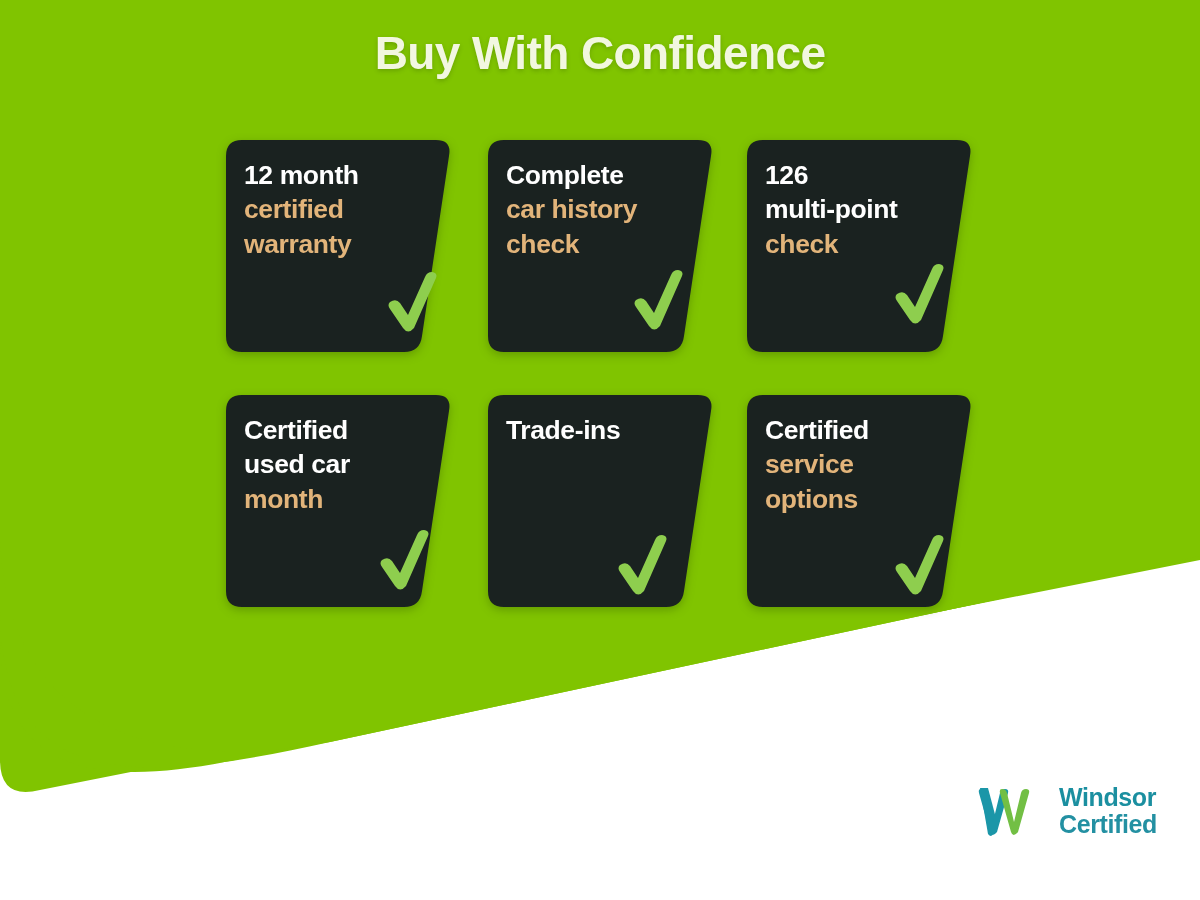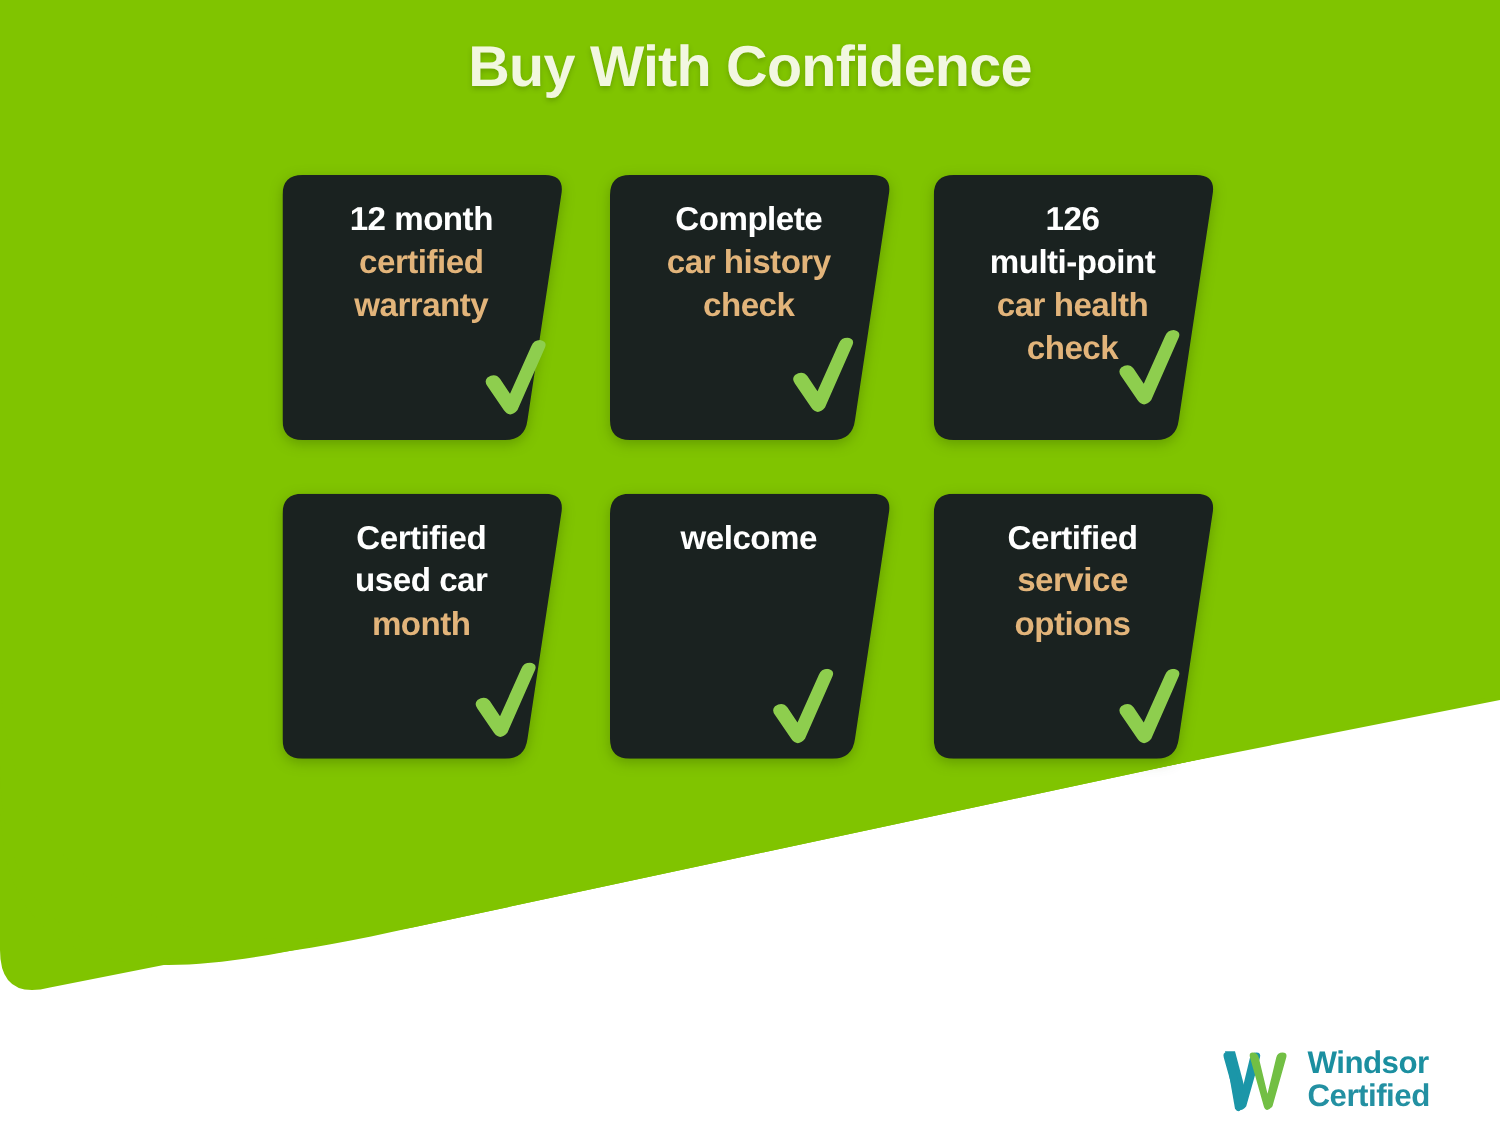--- a/index.html
+++ b/index.html
@@ -74,47 +74,46 @@
   }
   .card-text {
     position: absolute;
     left: 18px;
     top: 18px;
     width: 186px;
     font-size: 26.5px;
     line-height: 1.30;
     font-weight: bold;
     letter-spacing: -0.4px;
-    text-align: center;
   }
   .line-white { color: #ffffff; display: block; }
   .line-tan   { color: #e2b47a; display: block; }
 
   .check-icon {
     position: absolute;
     width: 54px;
     height: 62px;
   }
   .chk-r1c1 { left: 160px; top: 132px; }
   .chk-r1c2 { left: 144px; top: 130px; }
   .chk-r1c3 { left: 146px; top: 124px; }
   .chk-r2c1 { left: 152px; top: 135px; }
   .chk-r2c2 { left: 128px; top: 140px; }
   .chk-r2c3 { left: 146px; top: 140px; }
 
   
   #brand-logo {
     position: absolute;
     left: 975px;
-    top: 828px;
+    top: 775px;
     width: 190px;
     height: 72px;
     display: flex;
     align-items: center;
-    gap: 13px;
+    gap: 26px;
   }
   #logo-mark { width: 58px; height: 58px; flex: none; }
   #logo-wordmark {
     font-size: 25px;
     font-weight: bold;
     line-height: 1.08;
     color: #1b8fa0;
     letter-spacing: -0.4px;
   }
   #logo-line2 { color: #2390a2; display: block; }
@@ -173,21 +172,20 @@
         </svg>
       </div>
 
       <div class="card card-r1c3">
         <svg class="card-shape" viewBox="0 0 226 212">
           <path d="M 16,0 L 210,0 Q 226,0 223,16 L 196,196 Q 194,212 178,212 L 16,212 Q 0,212 0,196 L 0,16 Q 0,0 16,0 Z" fill="#1a2220"></path>
         </svg>
         <div class="card-text">
           <span class="line-white">126</span>
           <span class="line-white">multi-point</span>
-          <span class="line-tan">car health</span>
           <span class="line-tan">check</span>
         </div>
         <svg class="check-icon chk-r1c3" viewBox="0 0 54 62">
           <path d="M 4,30 Q 1,33 4,37 L 17,56 Q 22,63 28,56 L 50,6 Q 52,1 46,0 Q 41,0 39,5 L 22,43 L 14,31 Q 10,26 4,30 Z" fill="#8ece4e"></path>
         </svg>
       </div>
 
     </div>
 
     <div class="card-row">
@@ -204,21 +202,21 @@
         <svg class="check-icon chk-r2c1" viewBox="0 0 54 62">
           <path d="M 4,30 Q 1,33 4,37 L 17,56 Q 22,63 28,56 L 50,6 Q 52,1 46,0 Q 41,0 39,5 L 22,43 L 14,31 Q 10,26 4,30 Z" fill="#8ece4e"></path>
         </svg>
       </div>
 
       <div class="card card-r2c2">
         <svg class="card-shape" viewBox="0 0 226 212">
           <path d="M 16,0 L 210,0 Q 226,0 223,16 L 196,196 Q 194,212 178,212 L 16,212 Q 0,212 0,196 L 0,16 Q 0,0 16,0 Z" fill="#1a2220"></path>
         </svg>
         <div class="card-text">
-          <span class="line-white">welcome</span>
+          <span class="line-white">Trade-ins</span>
         </div>
         <svg class="check-icon chk-r2c2" viewBox="0 0 54 62">
           <path d="M 4,30 Q 1,33 4,37 L 17,56 Q 22,63 28,56 L 50,6 Q 52,1 46,0 Q 41,0 39,5 L 22,43 L 14,31 Q 10,26 4,30 Z" fill="#8ece4e"></path>
         </svg>
       </div>
 
       <div class="card card-r2c3">
         <svg class="card-shape" viewBox="0 0 226 212">
           <path d="M 16,0 L 210,0 Q 226,0 223,16 L 196,196 Q 194,212 178,212 L 16,212 Q 0,212 0,196 L 0,16 Q 0,0 16,0 Z" fill="#1a2220"></path>
         </svg>

